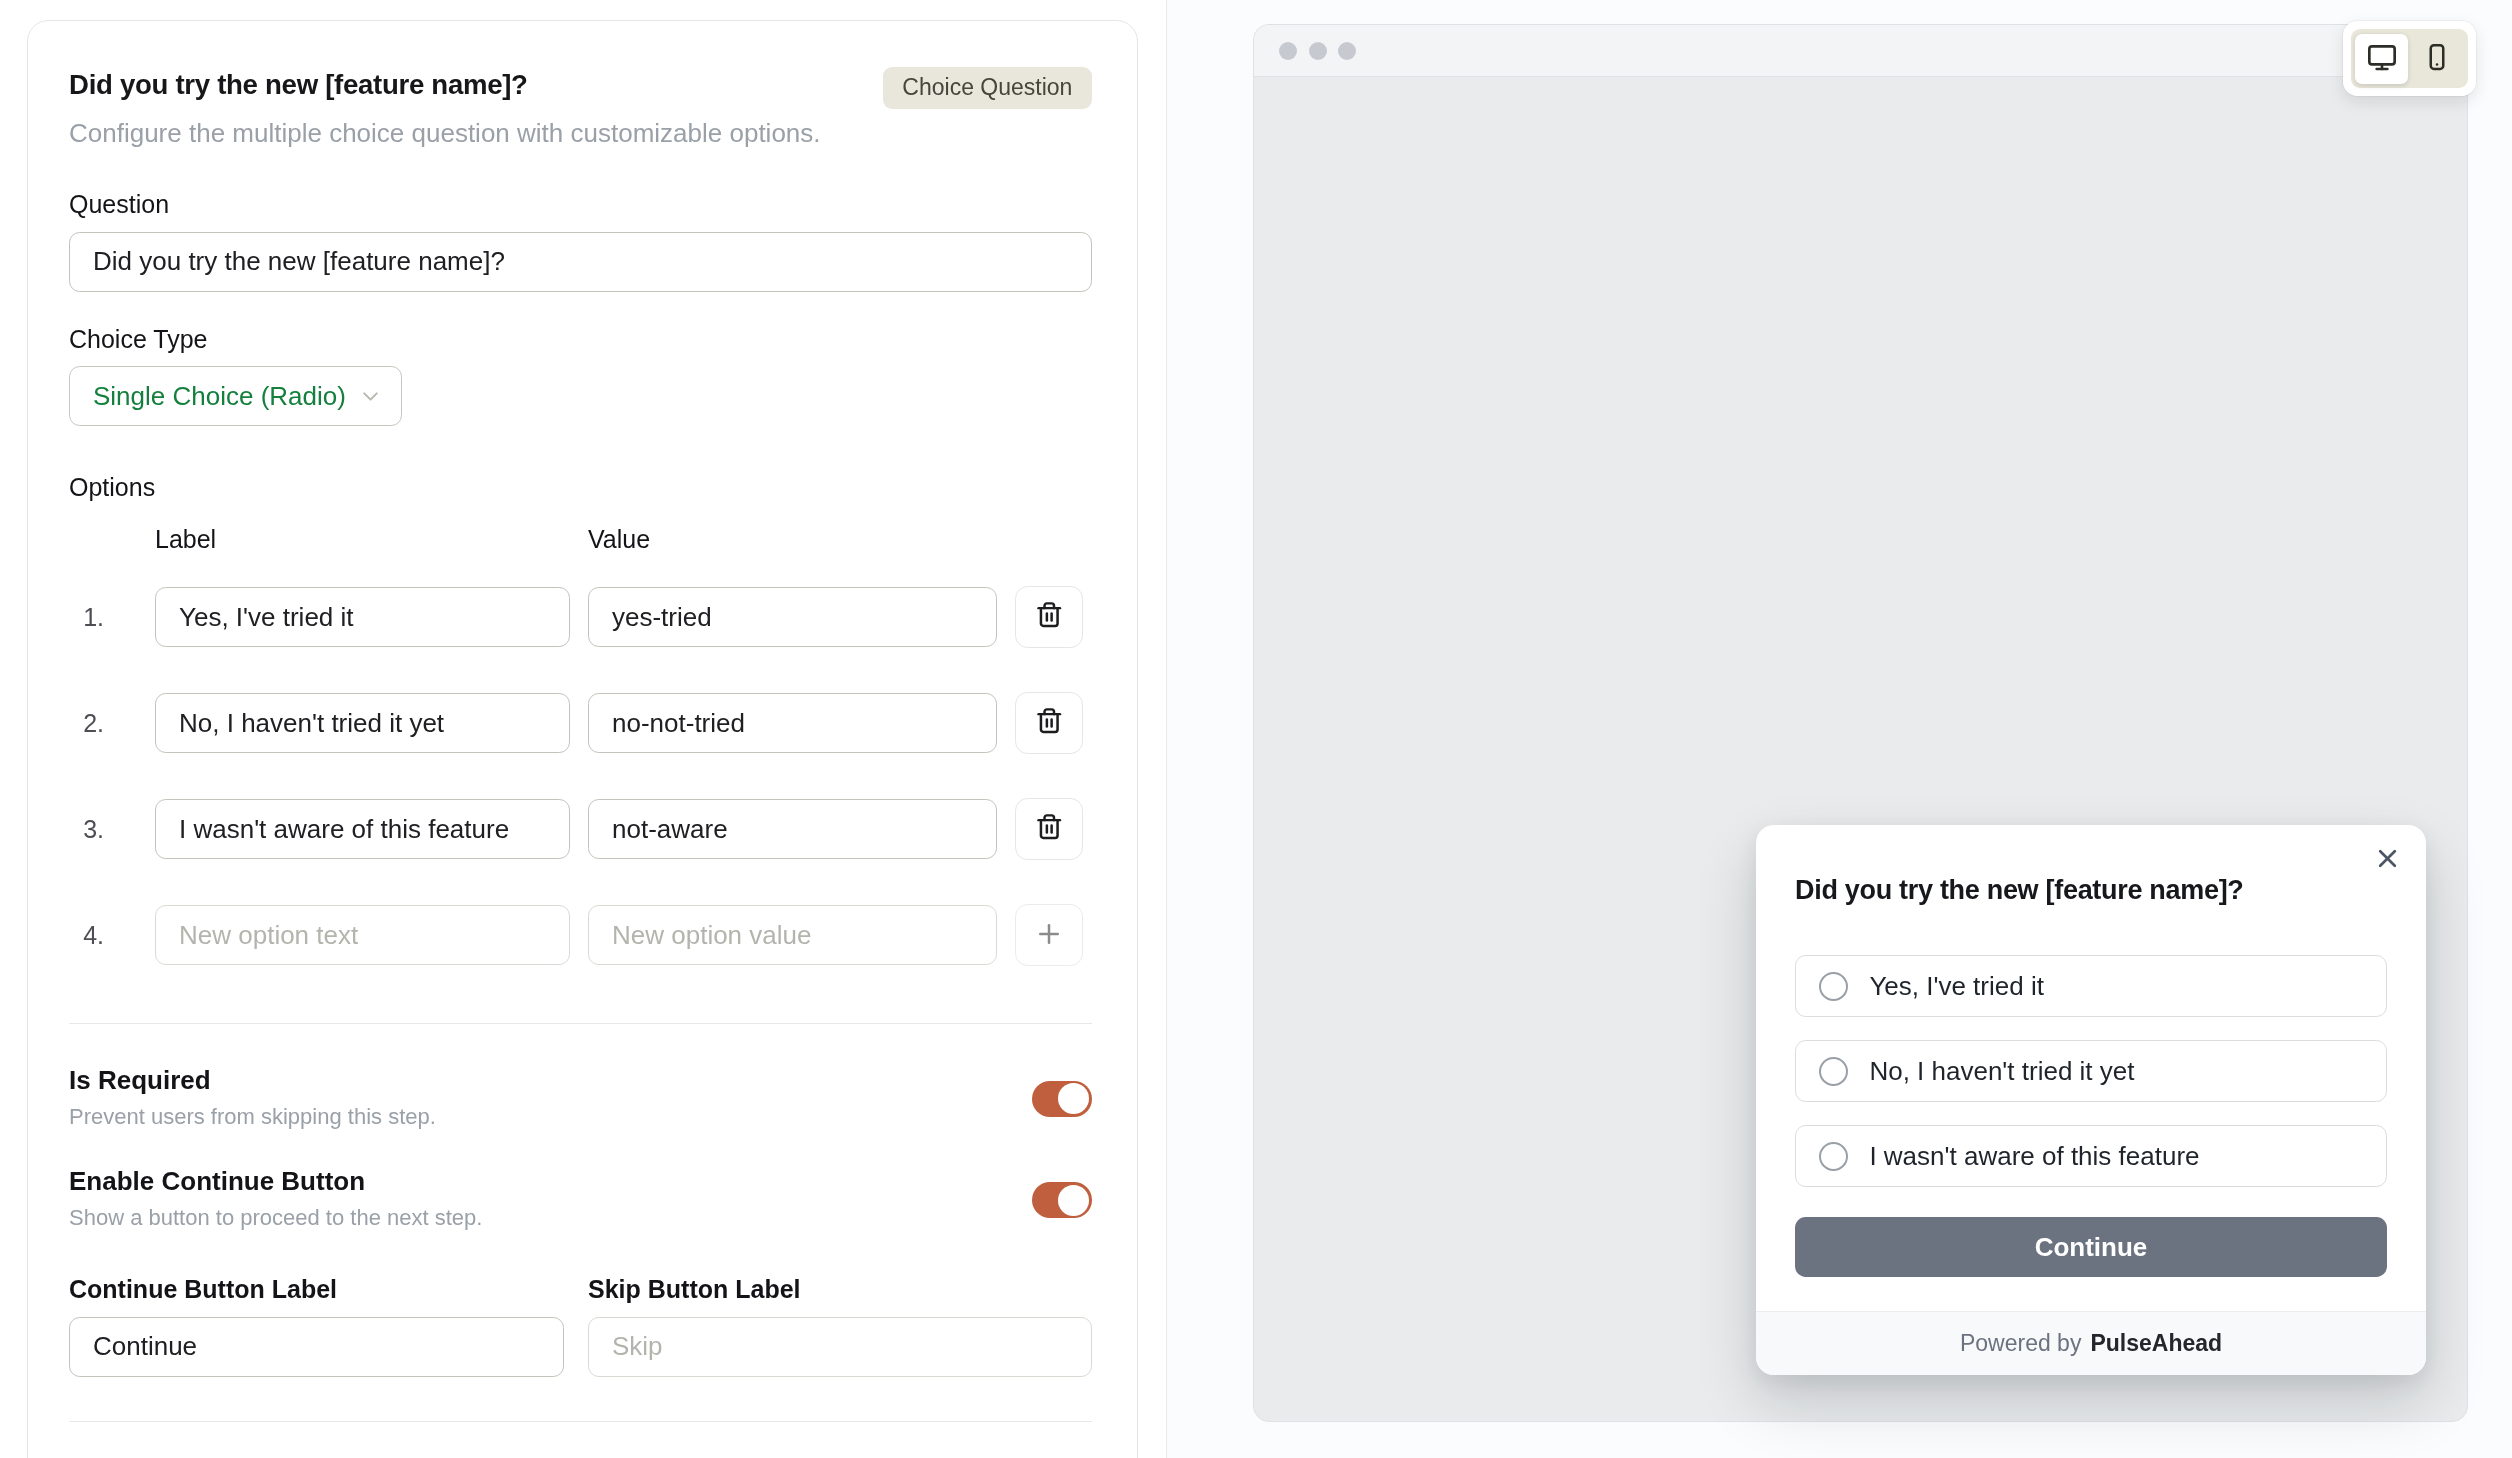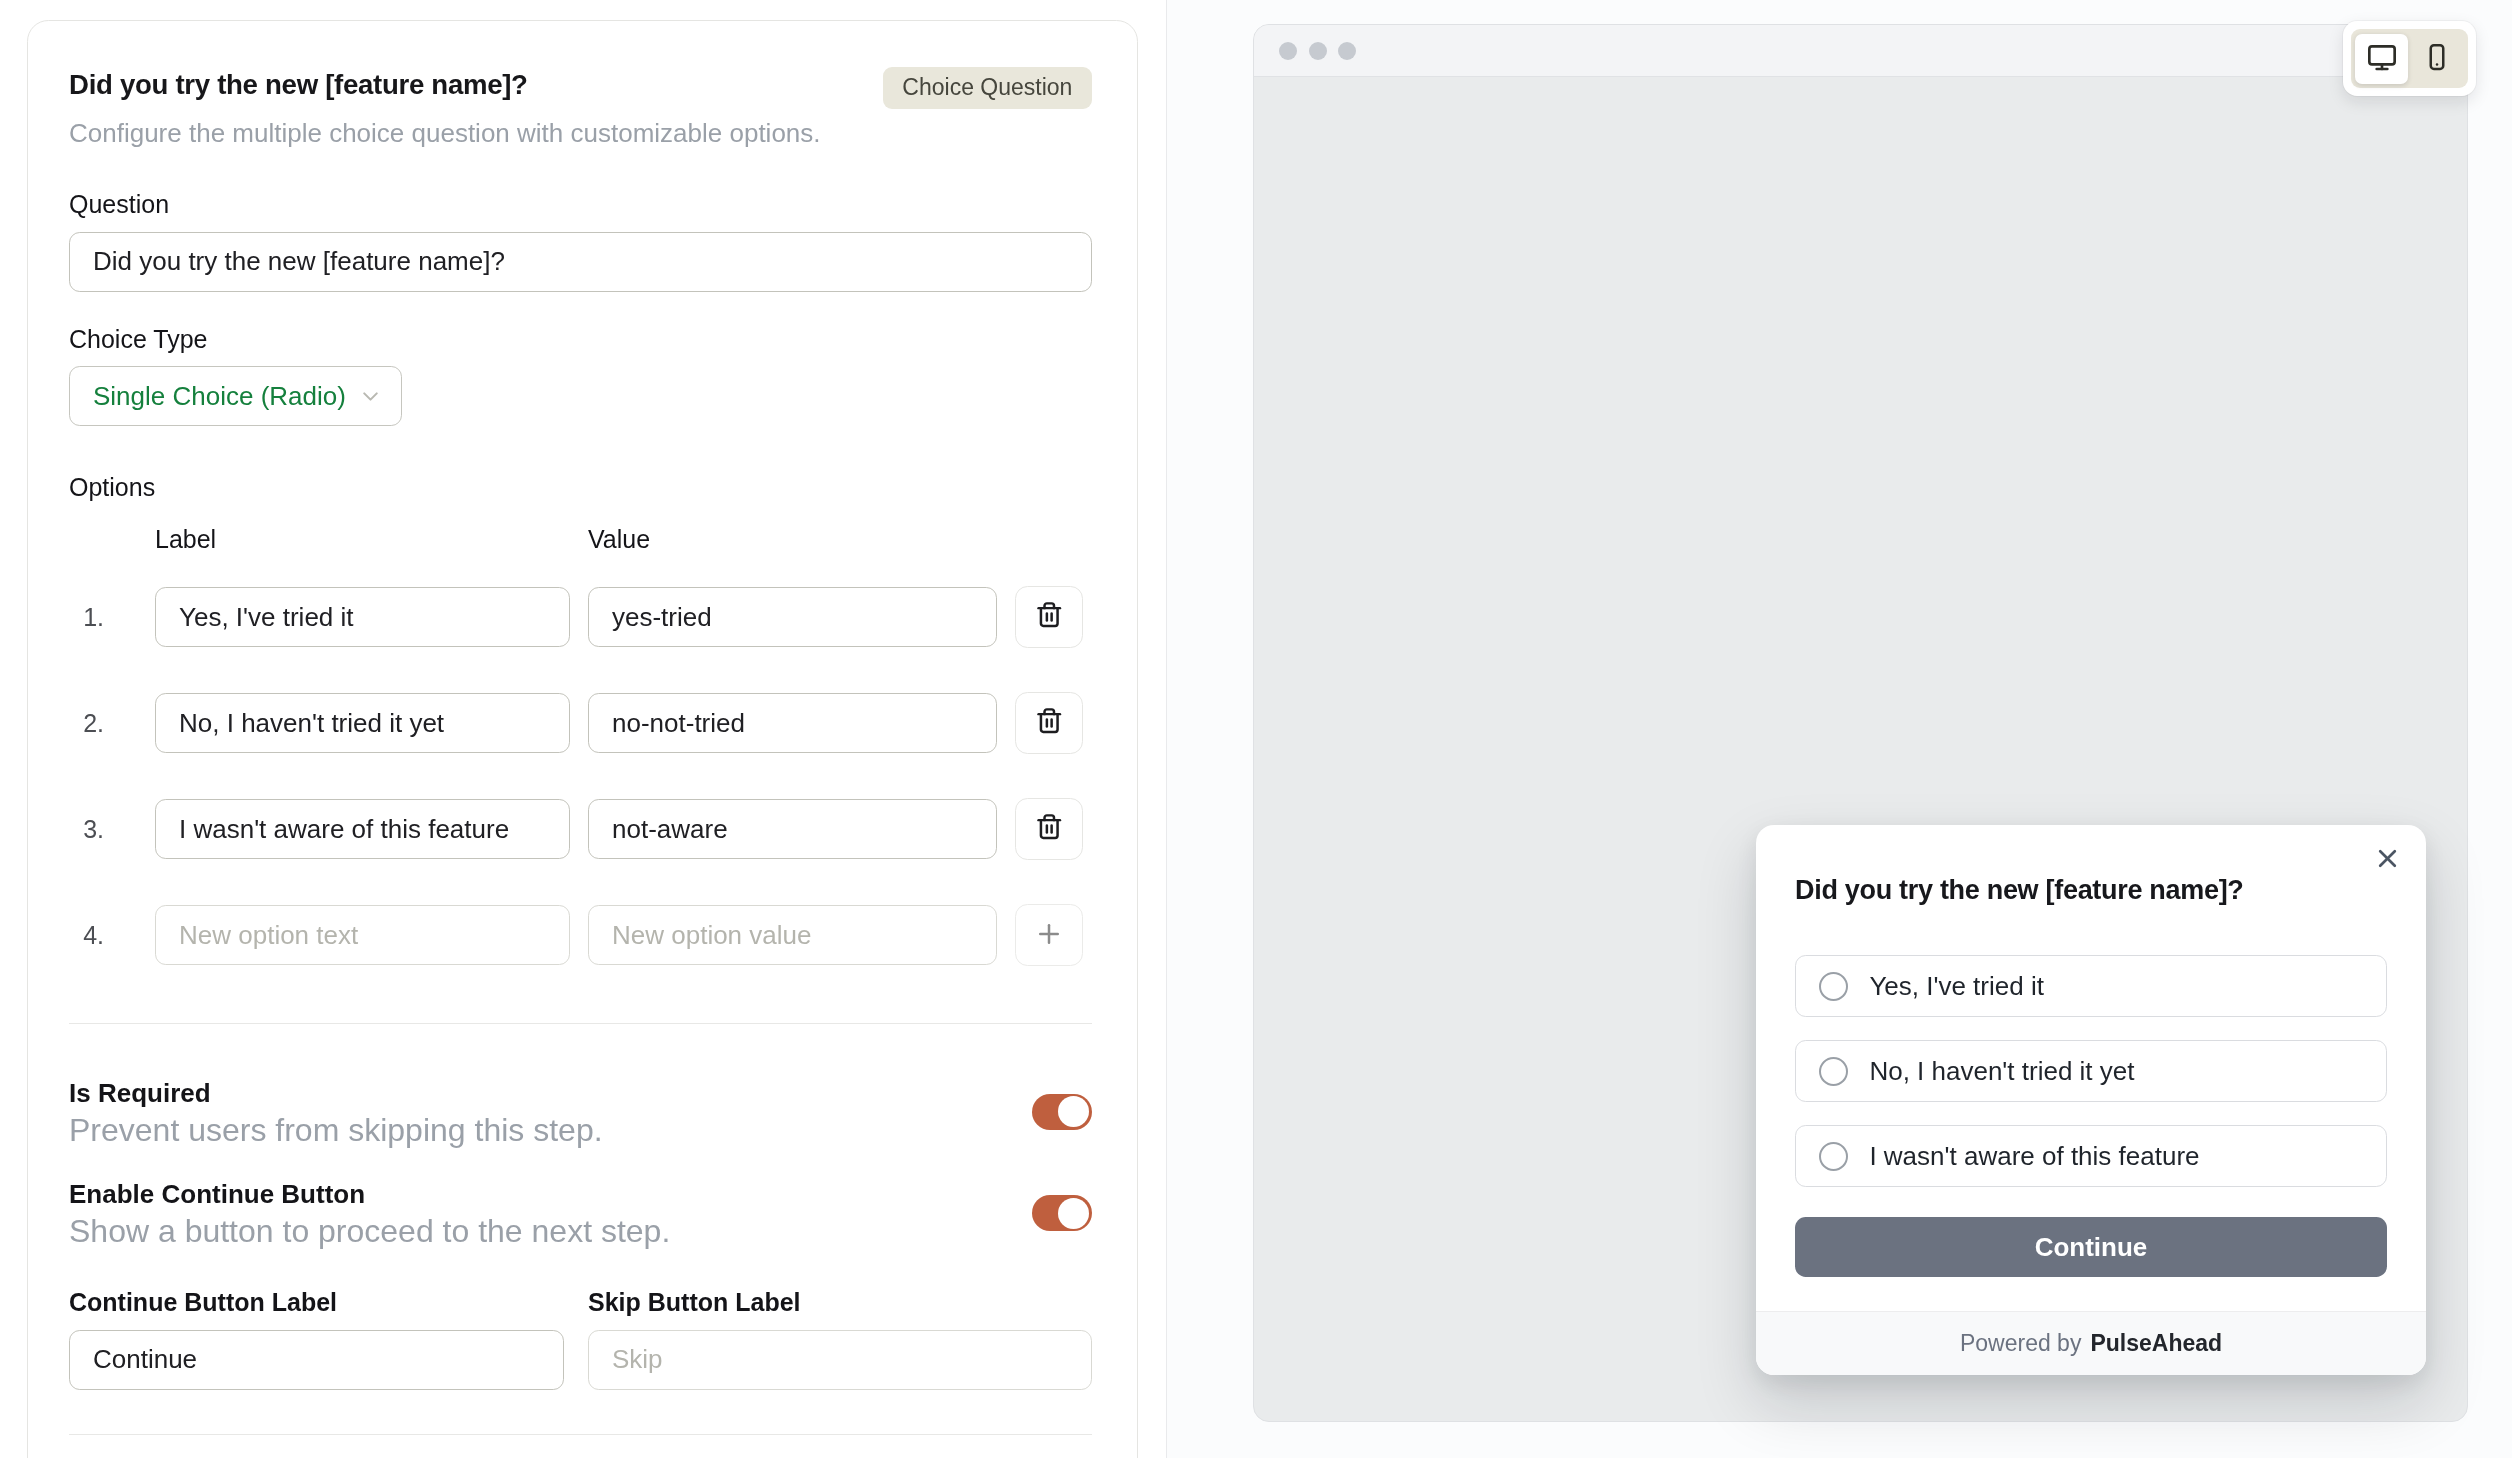--- a/index.html
+++ b/index.html
@@ -39,24 +39,24 @@
   .opt-row:last-child{ margin-bottom:0; }
   .opt-num{ font-size:25px; color:#4c4e53; padding-left:14.2px; }
   .icon-btn{ width:68px; height:62px; border:1.8px solid #e6e6e3; border-radius:12.5px; background:#fff;
     display:flex; align-items:center; justify-content:center; color:#1d1d20; cursor:pointer; }
   .icon-btn.plus{ color:#8b8b8b; border-color:#ebebe9; }
 
   .divider{ border:none; border-top:1.8px solid #e8e8e6; margin-top:57px; }
   .divider2{ border:none; border-top:1.8px solid #e8e8e6; margin-top:44px; }
 
   .toggle-row{ position:relative; padding-right:89px; }
-  .toggle-row.first{ margin-top:54px; }
+  .toggle-row.first{ margin-top:41px; }
   .toggle-row.second{ margin-top:34px; }
   .toggle-title{ font-size:26px; font-weight:600; color:#141418; line-height:30px; }
-  .toggle-desc{ margin-top:7.1px; font-size:32px; color:#9aa0a8; line-height:30px; }
+  .toggle-desc{ margin-top:7.1px; font-size:22px; color:#9aa0a8; line-height:30px; }
   .switch{ position:absolute; right:0; top:50%; transform:translateY(-50%);
     width:60px; height:36px; border-radius:19.6px; background:#bf5f3e; cursor:pointer; }
   .switch::after{ content:""; position:absolute; top:2.7px; right:2.7px; width:31px; height:31px;
     border-radius:50%; background:#fff; }
 
   .two-col{ display:grid; grid-template-columns:495px 1fr; column-gap:24px; margin-top:41px; }
   .two-col .field-label{ font-weight:600; }
 
   
   .preview-panel{ position:absolute; left:1166px; top:0; right:0; bottom:0;

